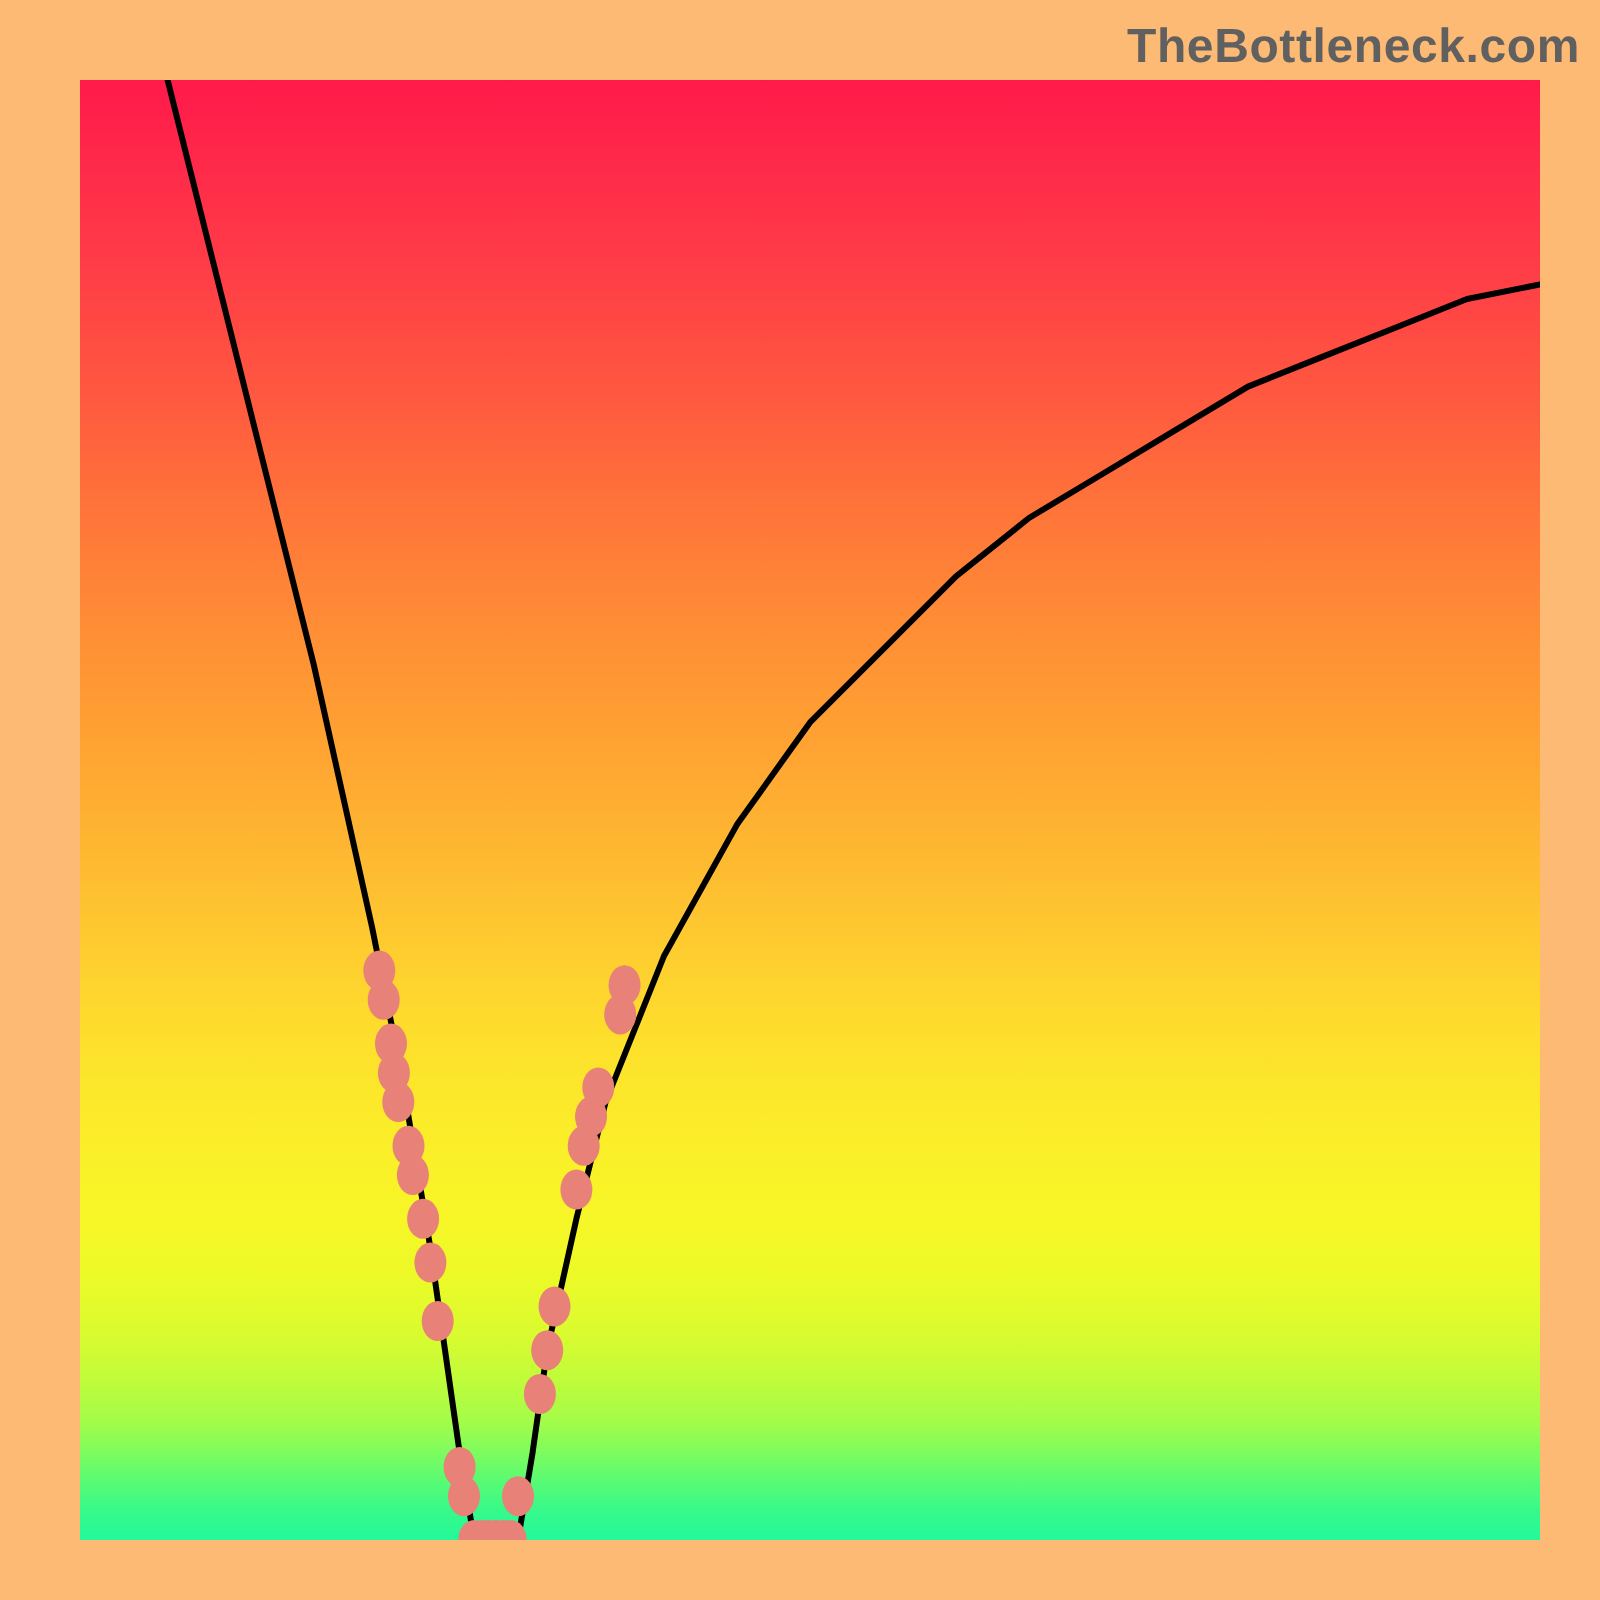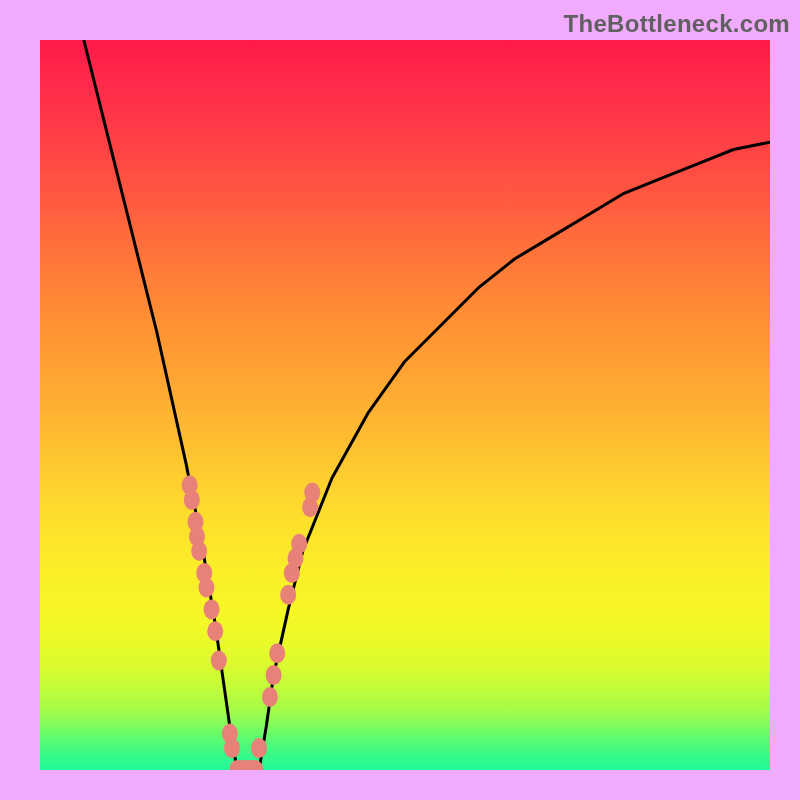--- a/index.html
+++ b/index.html
@@ -7,21 +7,21 @@
     padding: 0;
     width: 800px;
     height: 800px;
     overflow: hidden;
     background: #000;
   }
   .chart-container {
     position: relative;
     width: 800px;
     height: 800px;
-    background: #f0abfc;
+    background: #fdba74;
   }
   .plot-area {
     position: absolute;
     left: 40px;
     top: 40px;
     width: 730px;
     height: 730px;
     background: linear-gradient(to bottom,
       #ff1a4a 0%,
       #ff2a4a 6%,

